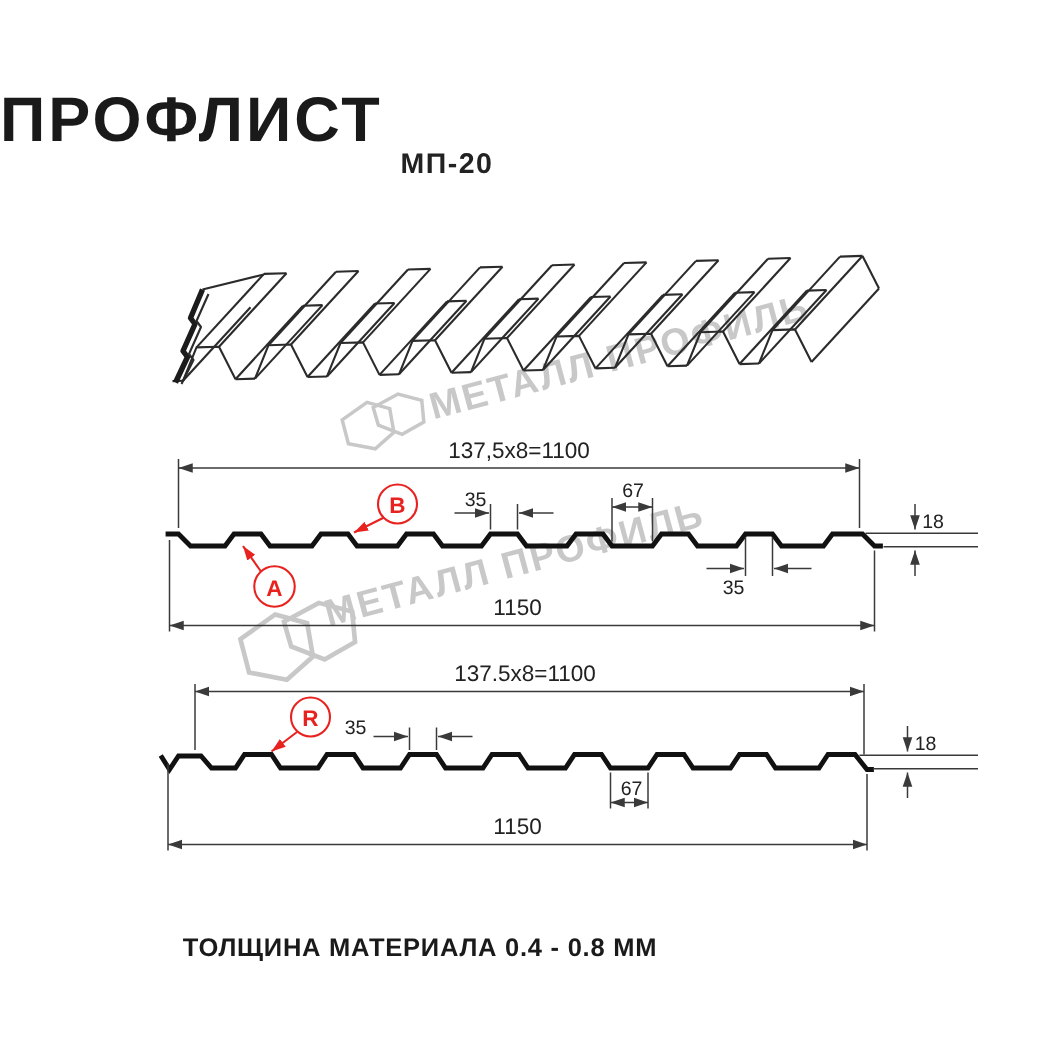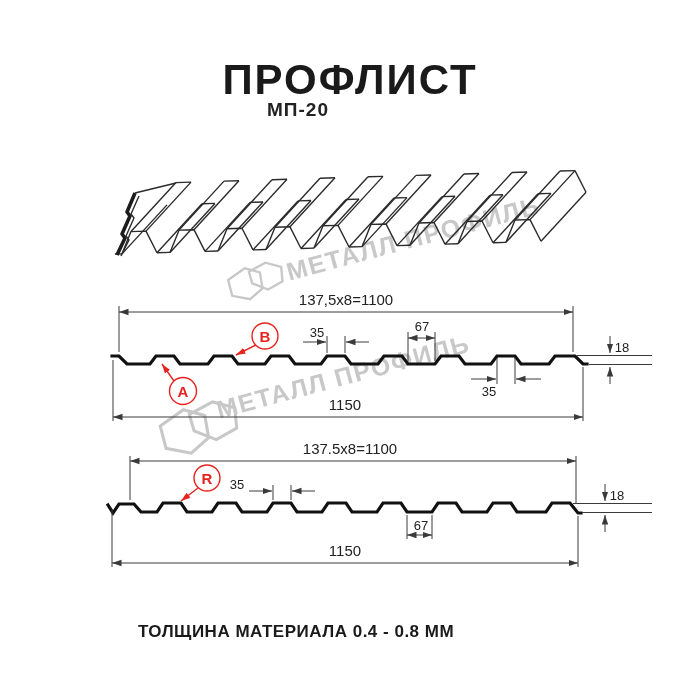--- a/index.html
+++ b/index.html
@@ -1,24 +1,24 @@
 <!DOCTYPE html>
 <html style="--red: #e8231f; --ink: #1a1a1a; --wm: #c8c8c8;"><head>
 <meta charset="utf-8">
 <style>
   :root{ --red:#e8231f; --ink:#1a1a1a; --wm:#c8c8c8; --dim:#3a3a3a; }
   html,body{margin:0;padding:0;}
   body{width:700px;height:700px;background:#ffffff;position:relative;overflow:hidden;
        font-family:"Liberation Sans", sans-serif;}
   .abs{position:absolute;}
-  .title{left:0;top:56px;width:700px;text-align:center;font-size:42px;font-weight:700;
+  .title{left:0;top:56px;width:700px;text-align:left;font-size:42px;font-weight:700;
          letter-spacing:2px;color:var(--ink);}
   .subtitle{left:0;top:99px;width:596px;text-align:center;font-size:19px;font-weight:600;
             letter-spacing:1px;color:#222;}
-  .footer-note{left:16px;top:622px;width:560px;text-align:center;font-size:17px;font-weight:600;
+  .footer-note{left:0;top:622px;width:560px;text-align:center;font-size:17px;font-weight:600;
                letter-spacing:.5px;color:var(--ink);}
   .wm-text{color:var(--wm);font-size:25px;font-weight:700;letter-spacing:1.5px;
            white-space:nowrap;transform-origin:0 50%;transform:rotate(-15deg);z-index:1;}
   .wm-logo{z-index:1;}
   #drawing{left:0;top:0;z-index:2;}
   .dl{stroke:var(--dim);stroke-width:1;fill:none;}
   .pf{stroke:#111;stroke-width:3.2;fill:none;stroke-linejoin:miter;stroke-linecap:square;}
   .t3{stroke:#2b2b2b;stroke-width:1.4;fill:none;stroke-linejoin:round;}
   .t3b{stroke:#1c1c1c;stroke-width:3.6;fill:none;stroke-linejoin:round;}
   .rd{stroke:var(--red);stroke-width:1.4;fill:none;}

